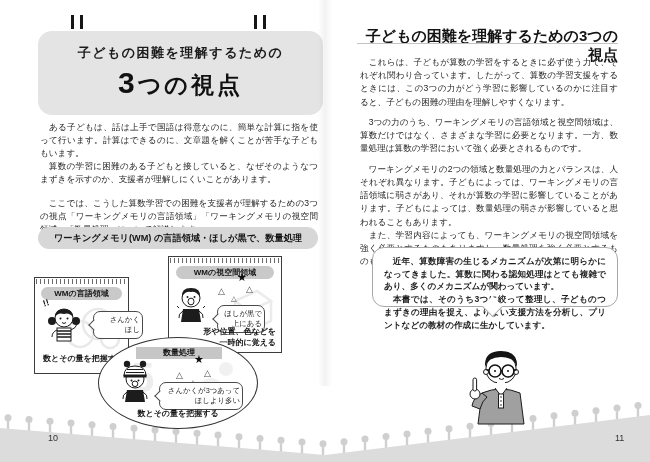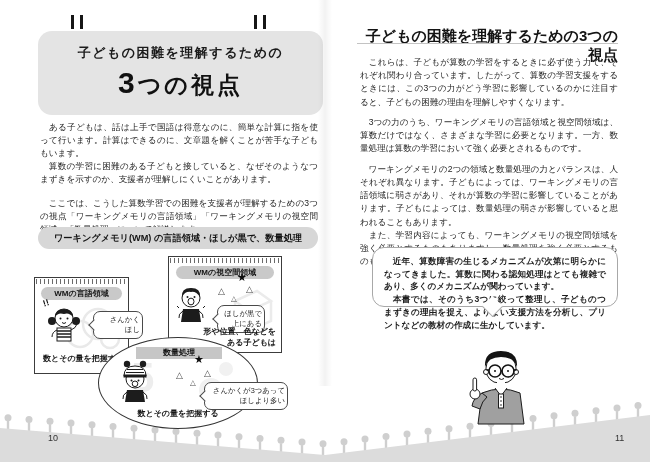--- a/index.html
+++ b/index.html
@@ -35,21 +35,21 @@
   .g-cube  { right:2px; top:22px; }
   .char { position:absolute; }
   .girl { left:9px; top:26px; }
   .boy  { left:5px; top:27px; }
   .exclaim { position:absolute; left:8px; top:20px; font-size:9px; font-weight:bold;
     color:#111; transform:rotate(-18deg); }
   .sbubble { position:absolute; background:#fff; border:1px solid #4a4a4a; border-radius:7px;
     font-size:7.4px; line-height:1.35; text-align:right; padding:3px 2px; color:#1c1c1c; }
   .b-lang { left:58px; top:33px; width:50px; }
   .b-vis  { left:48px; top:48px; width:48px; }
-  .b-qty  { left:60px; top:44px; width:84px;margin-left:45px; }
+  .b-qty  { left:60px; top:44px; width:84px; }
   .tailL { position:absolute; left:-4.5px; top:9px; width:8px; height:8px; background:#fff;
     border-left:1px solid #4a4a4a; border-bottom:1px solid #4a4a4a; transform:rotate(45deg); }
   .caption { position:absolute; font-size:8px; font-weight:bold; color:#161616; }
   .cap-lang { left:8px; bottom:9px; }
   .cap-vis  { right:5px; bottom:3px; text-align:right; line-height:1.35; }
   .cap-qty  { left:0; right:0; bottom:9px; text-align:center;margin-top:36px; }
   .star { position:absolute; font-size:11px; color:#0d0d0d; }
   .tri  { position:absolute; font-size:9px; color:#4a4a4a; }
   .star-vis { left:68px; top:14px; } 
   .tv1 { left:49px; top:29px; } .tv2 { left:62px; top:37px; font-size:7.5px; } .tv3 { left:77px; top:27px; }
@@ -158,21 +158,21 @@
       <path d="M9 27 Q4 30 5 34 M25 27 Q30 30 29 34" fill="none" stroke="#1c1c1c"></path>
       <path d="M3 22 l2 2 M31 22 l-2 2" stroke="#1c1c1c"></path>
     </svg>
     <div class="sbubble b-vis">
       <span class="tailL"></span>
       <div>ほしが黒で</div>
       <div>上にある</div>
     </div>
     <div class="caption cap-vis">
       <div>形や位置、色などを</div>
-      <div>ある子どもは</div>
+      <div>一時的に覚える</div>
     </div>
   </div>
 
   <div class="qty-ellipse">
     <div class="ghost-five">5</div>
     <div class="ghost-dot gd1"></div>
     <div class="ghost-dot gd2"></div>
     <div class="qty-band">数量処理</div>
     <span class="star star-qty">★</span>
     <span class="tri tq1">△</span>

